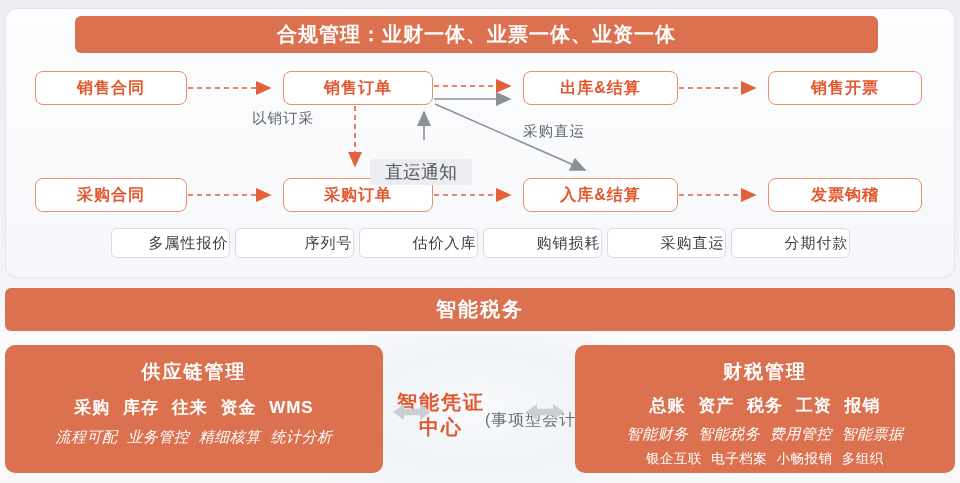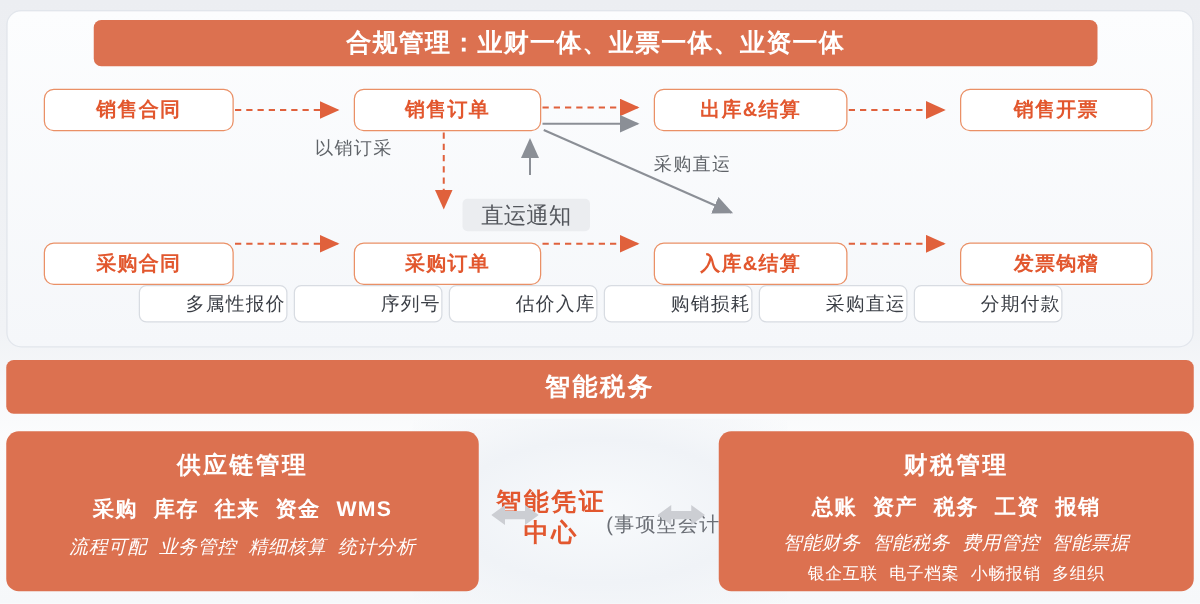--- a/index.html
+++ b/index.html
@@ -23,21 +23,21 @@
     display:flex;align-items:center;justify-content:center;
     color:#ffffff;font-size:20px;font-weight:bold;letter-spacing:1px;
   }
   .flow-box{
     position:absolute;height:34px;background:#ffffff;
     border:1.5px solid #ea9066;border-radius:8px;
     display:flex;align-items:center;justify-content:center;
     color:#e2572e;font-size:16px;font-weight:bold;letter-spacing:1px;
     box-sizing:border-box;
   }
-  .r1{top:71px;} .r2{top:194px;}
+  .r1{top:71px;} .r2{top:178px;}
   .c1{left:35px;width:152px;} .c2{left:283px;width:150px;}
   .c3{left:523px;width:155px;} .c4{left:768px;width:154px;}
 
   .gray-note{
     position:absolute;left:370px;top:140px;width:102px;height:26px;
     background:#ebedf0;border-radius:4px;
     display:flex;align-items:center;justify-content:center;
     color:#54575d;font-size:18px;margin-top:19px;
   }
   .edge-label{position:absolute;color:#5f6368;font-size:14.5px;letter-spacing:1px;}

